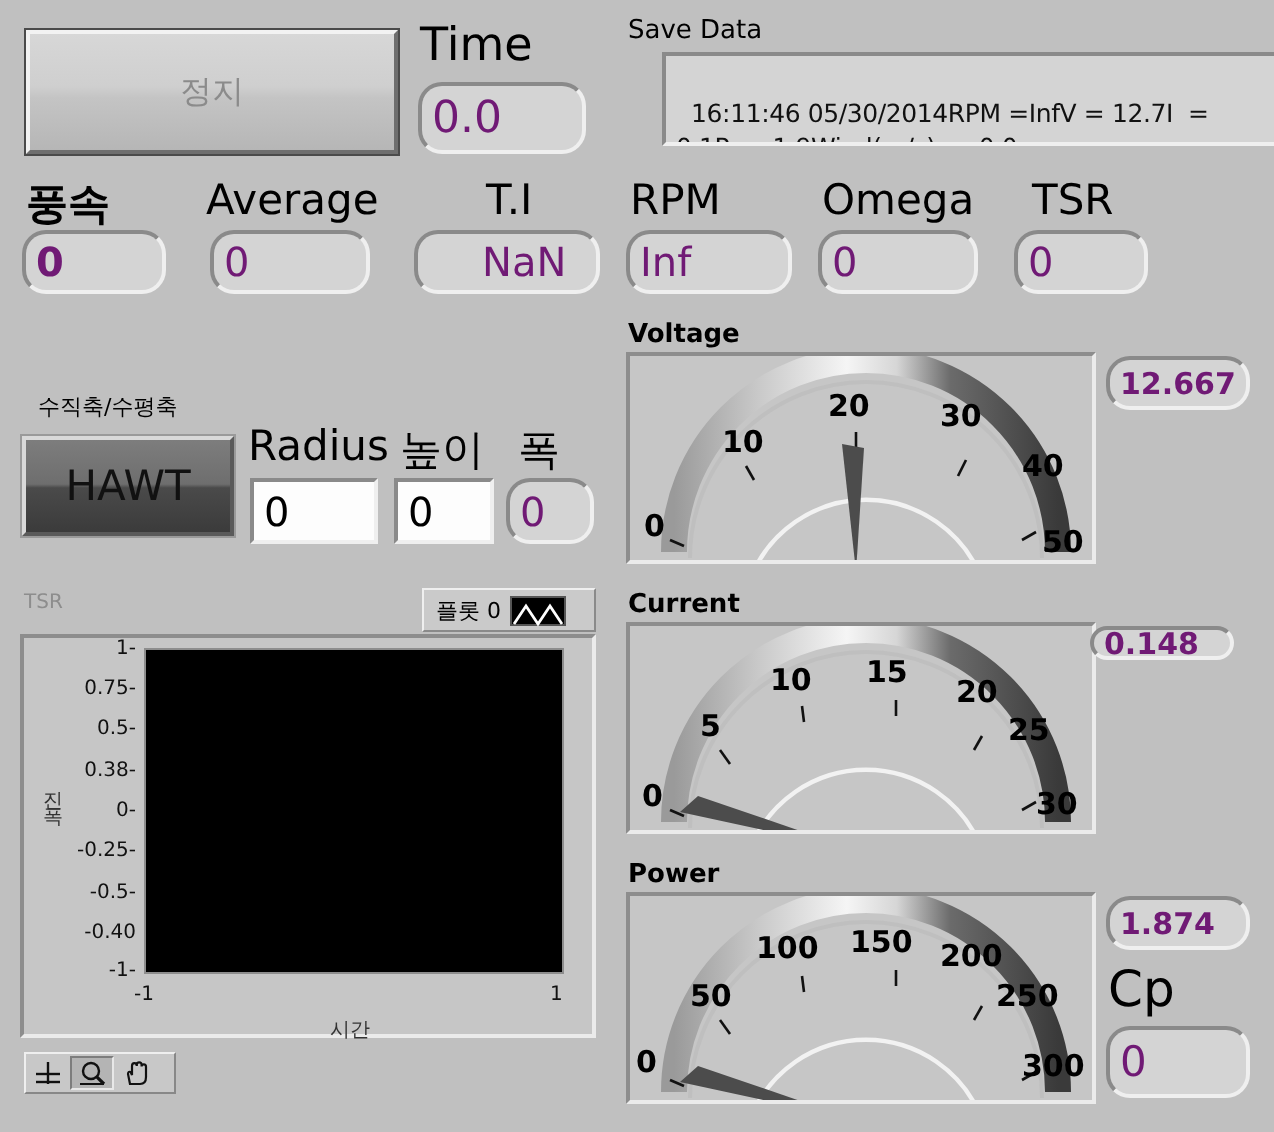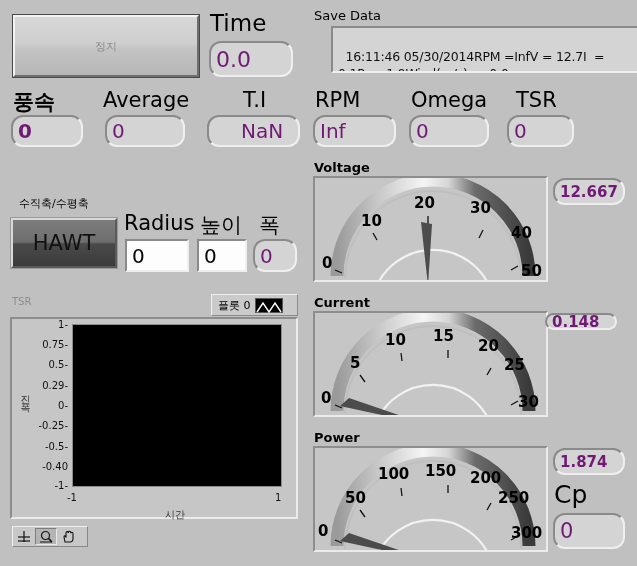--- a/index.html
+++ b/index.html
@@ -160,21 +160,21 @@
     border-right:1px solid #e8e8e8;
     border-bottom:1px solid #e8e8e8;
   }
 
   .gauge-title{font-size:13px;font-weight:bold;color:#000;position:absolute;}
   .gauge-svg{position:absolute;left:0;top:0;}
 </style>
 </head>
 <body>
 
-<div class="panel big-button" style="left:13px;top:15px;width:186px;height:62px;font-size:11px;">
+<div class="panel big-button" style="left:13px;top:15px;width:186px;height:62px;font-size:16px;">
   <span>정지</span>
 </div>
 
 <div class="panel lv-label" style="left:210px;top:10px;font-size:23px;">Time</div>
 <div class="panel lv-indicator" style="left:209px;top:41px;width:84px;height:36px;font-size:22px;">
   <span>0.0</span>
 </div>
 
 <div class="panel lv-label" style="left:13px;top:88px;font-size:21px;font-weight:bold;">풍속</div>
 <div class="panel lv-indicator" style="left:11px;top:115px;width:72px;height:32px;font-size:20px;font-weight:bold;">
@@ -244,21 +244,21 @@
 </div>
 
 <div class="panel graph-outer" style="left:10px;top:317px;width:288px;height:202px;">
 </div>
 
 <div class="plot-area" style="left:72px;top:324px;width:210px;height:163px;"></div>
 
 <div class="tick-label" style="left:26px;top:319px;width:42px;">1‑</div>
 <div class="tick-label" style="left:26px;top:339px;width:42px;">0.75‑</div>
 <div class="tick-label" style="left:26px;top:359px;width:42px;">0.5‑</div>
-<div class="tick-label" style="left:26px;top:380px;width:42px;">0.29‑</div>
+<div class="tick-label" style="left:26px;top:380px;width:42px;">0.38‑</div>
 <div class="tick-label" style="left:26px;top:400px;width:42px;">0‑</div>
 <div class="tick-label" style="left:26px;top:420px;width:42px;">-0.25‑</div>
 <div class="tick-label" style="left:26px;top:441px;width:42px;">-0.5‑</div>
 <div class="tick-label" style="left:26px;top:461px;width:42px;">-0.40</div>
 <div class="tick-label" style="left:26px;top:480px;width:42px;">-1‑</div>
 
 <div class="xtick-label" style="left:67px;top:492px;">-1</div>
 <div class="xtick-label" style="left:275px;top:492px;">1</div>
 
 <div class="ytitle" style="left:18px;top:388px;">진폭</div>

